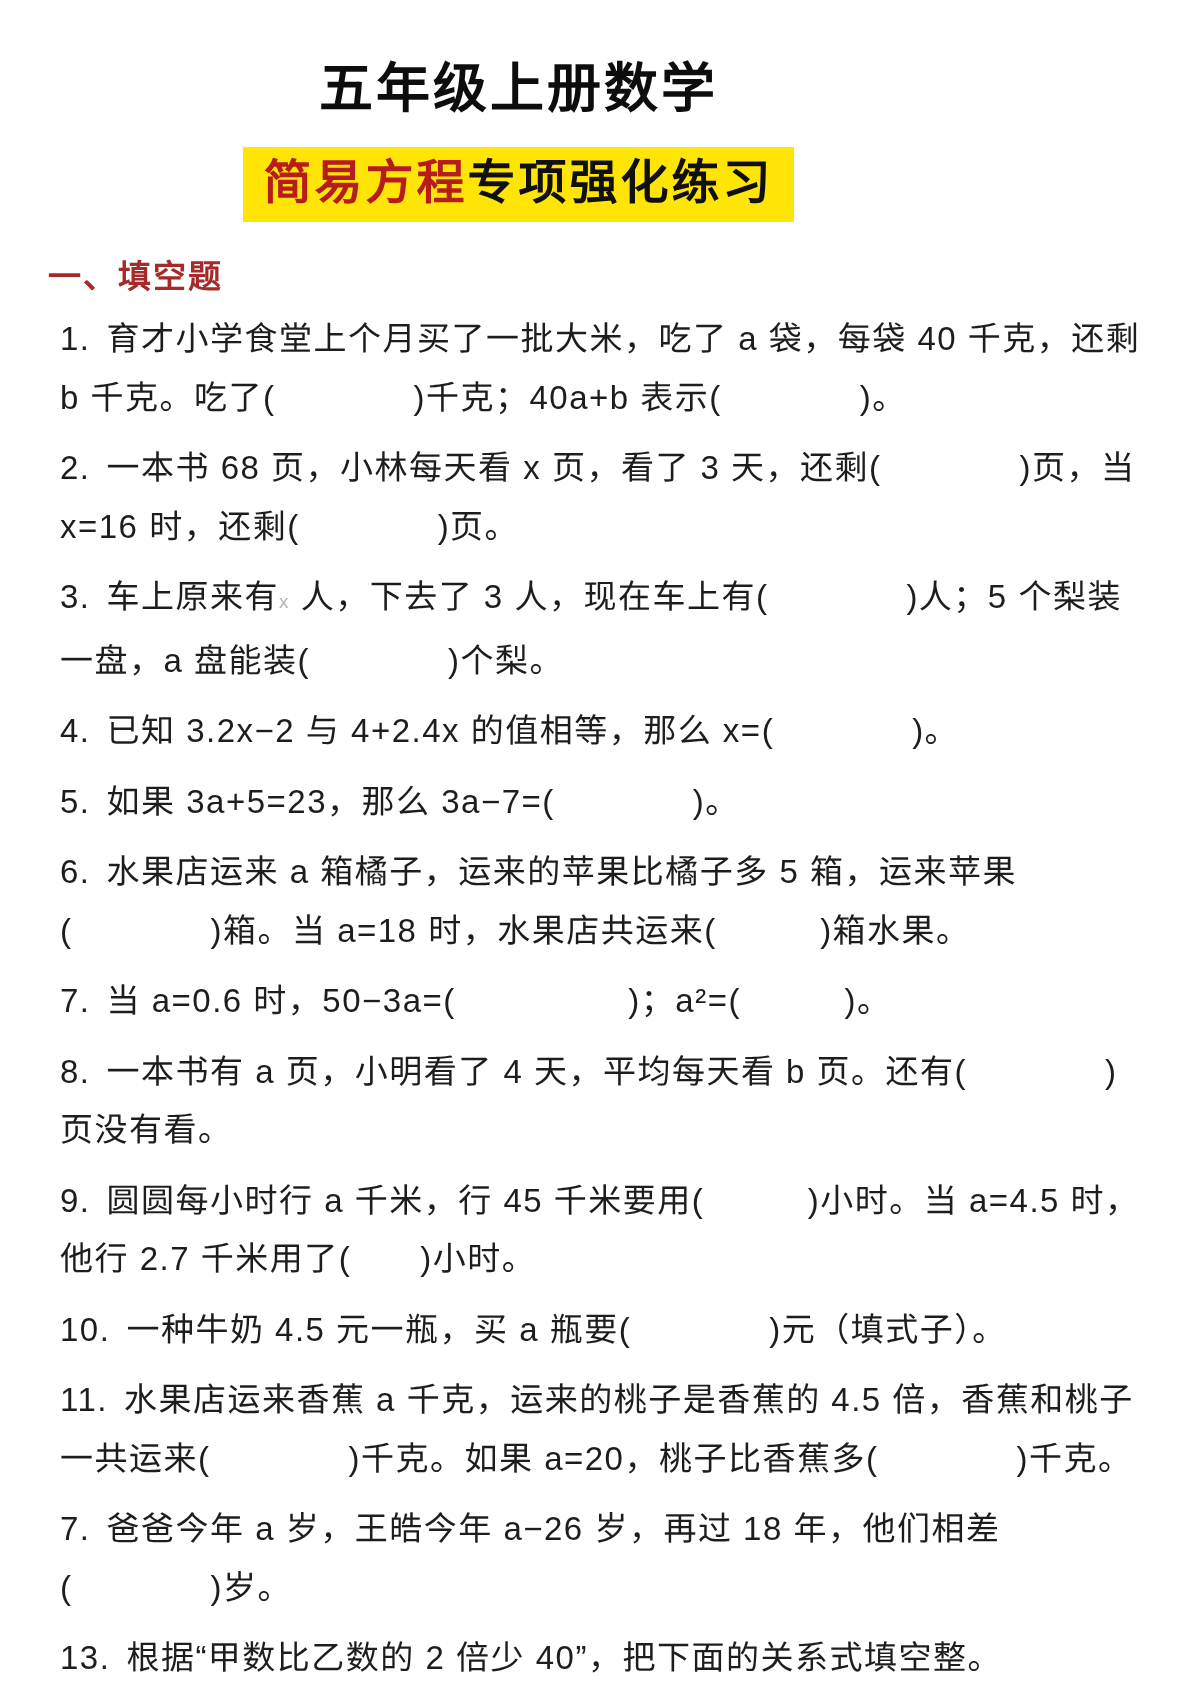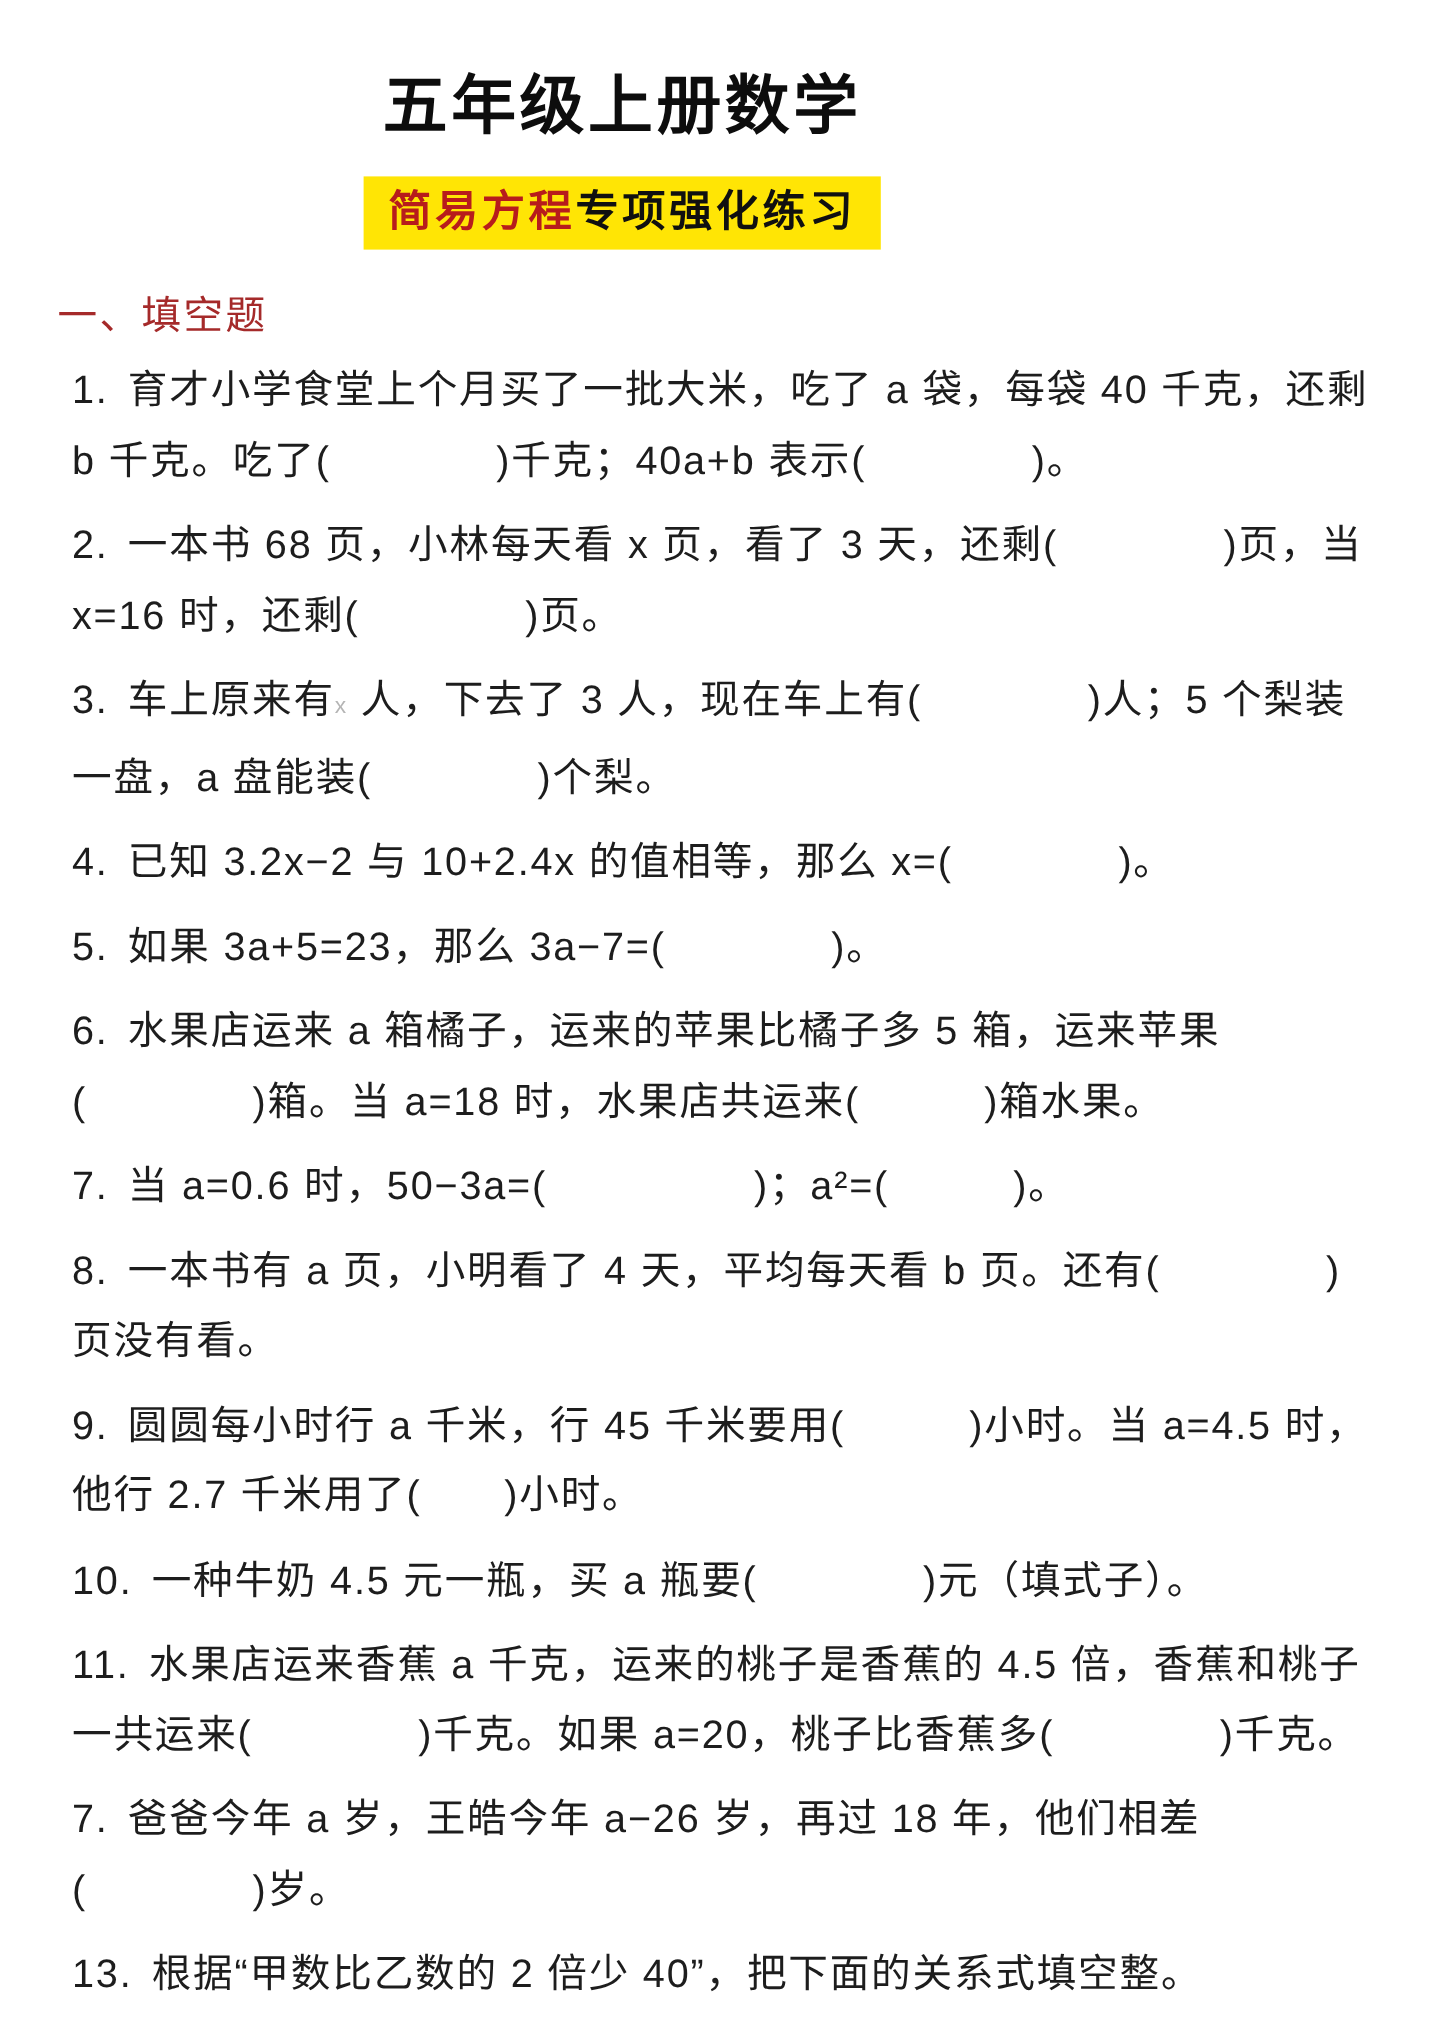--- a/index.html
+++ b/index.html
@@ -29,33 +29,33 @@
     color: #0d0d0d;
   }
   .subtitle-wrap {
     text-align: center;
     margin-top: 24px;
   }
   .subtitle-banner {
     display: inline-block;
     background: #ffe505;
     padding: 8px 20px 12px 20px;
-    font-size: 36px;
+    font-size: 48px;
     font-weight: 900;
     letter-spacing: 3px;
     color: #101010;
     line-height: 1.15;
   }
   .subtitle-banner .hl {
     color: #b71c1c;
   }
   .section-heading {
     margin: 28px 0 0 0;
     font-size: 33px;
-    font-weight: normal;
+    font-weight: bold;
     color: #a52a2a;
     letter-spacing: 2px;
   }
   .questions {
     margin-top: 10px;
     width: 1105px;
     font-size: 33px;
     line-height: 58.5px;
     letter-spacing: 1.5px;
     color: #1d1d1d;
@@ -84,21 +84,21 @@
       <span class="hl">简易方程</span><span>专项强化练习</span>
     </div>
   </div>
 
   <h2 class="section-heading">一、填空题</h2>
 
   <div class="questions" id="questions-list">
       <p class="question"><span class="qnum">1.</span><span>育才小学食堂上个月买了一批大米，吃了 a 袋，每袋 40 千克，还剩 b 千克。吃了(　　　　)千克；40a+b 表示(　　　　)。</span></p>
       <p class="question"><span class="qnum">2.</span><span>一本书 68 页，小林每天看 x 页，看了 3 天，还剩(　　　　)页，当 x=16 时，还剩(　　　　)页。</span></p>
       <p class="question"><span class="qnum">3.</span><span>车上原来有</span><span class="faint">x</span><span> 人，下去了 3 人，现在车上有(　　　　)人；5 个梨装一盘，a 盘能装(　　　　)个梨。</span></p>
-      <p class="question"><span class="qnum">4.</span><span>已知 3.2x−2 与 10+2.4x 的值相等，那么 x=(　　　　)。</span></p>
+      <p class="question"><span class="qnum">4.</span><span>已知 3.2x−2 与 4+2.4x 的值相等，那么 x=(　　　　)。</span></p>
       <p class="question"><span class="qnum">5.</span><span>如果 3a+5=23，那么 3a−7=(　　　　)。</span></p>
       <p class="question"><span class="qnum">6.</span><span>水果店运来 a 箱橘子，运来的苹果比橘子多 5 箱，运来苹果(　　　　)箱。当 a=18 时，水果店共运来(　　　)箱水果。</span></p>
       <p class="question"><span class="qnum">7.</span><span>当 a=0.6 时，50−3a=(　　　　　)；a²=(　　　)。</span></p>
       <p class="question"><span class="qnum">8.</span><span>一本书有 a 页，小明看了 4 天，平均每天看 b 页。还有(　　　　)页没有看。</span></p>
       <p class="question"><span class="qnum">9.</span><span>圆圆每小时行 a 千米，行 45 千米要用(　　　)小时。当 a=4.5 时，他行 2.7 千米用了(　　)小时。</span></p>
       <p class="question"><span class="qnum">10.</span><span>一种牛奶 4.5 元一瓶，买 a 瓶要(　　　　)元（填式子）。</span></p>
       <p class="question"><span class="qnum">11.</span><span>水果店运来香蕉 a 千克，运来的桃子是香蕉的 4.5 倍，香蕉和桃子一共运来(　　　　)千克。如果 a=20，桃子比香蕉多(　　　　)千克。</span></p>
       <p class="question"><span class="qnum">7.</span><span>爸爸今年 a 岁，王皓今年 a−26 岁，再过 18 年，他们相差(　　　　)岁。</span></p>
       <p class="question"><span class="qnum">13.</span><span>根据“甲数比乙数的 2 倍少 40”，把下面的关系式填空整。</span></p>
     </div>

